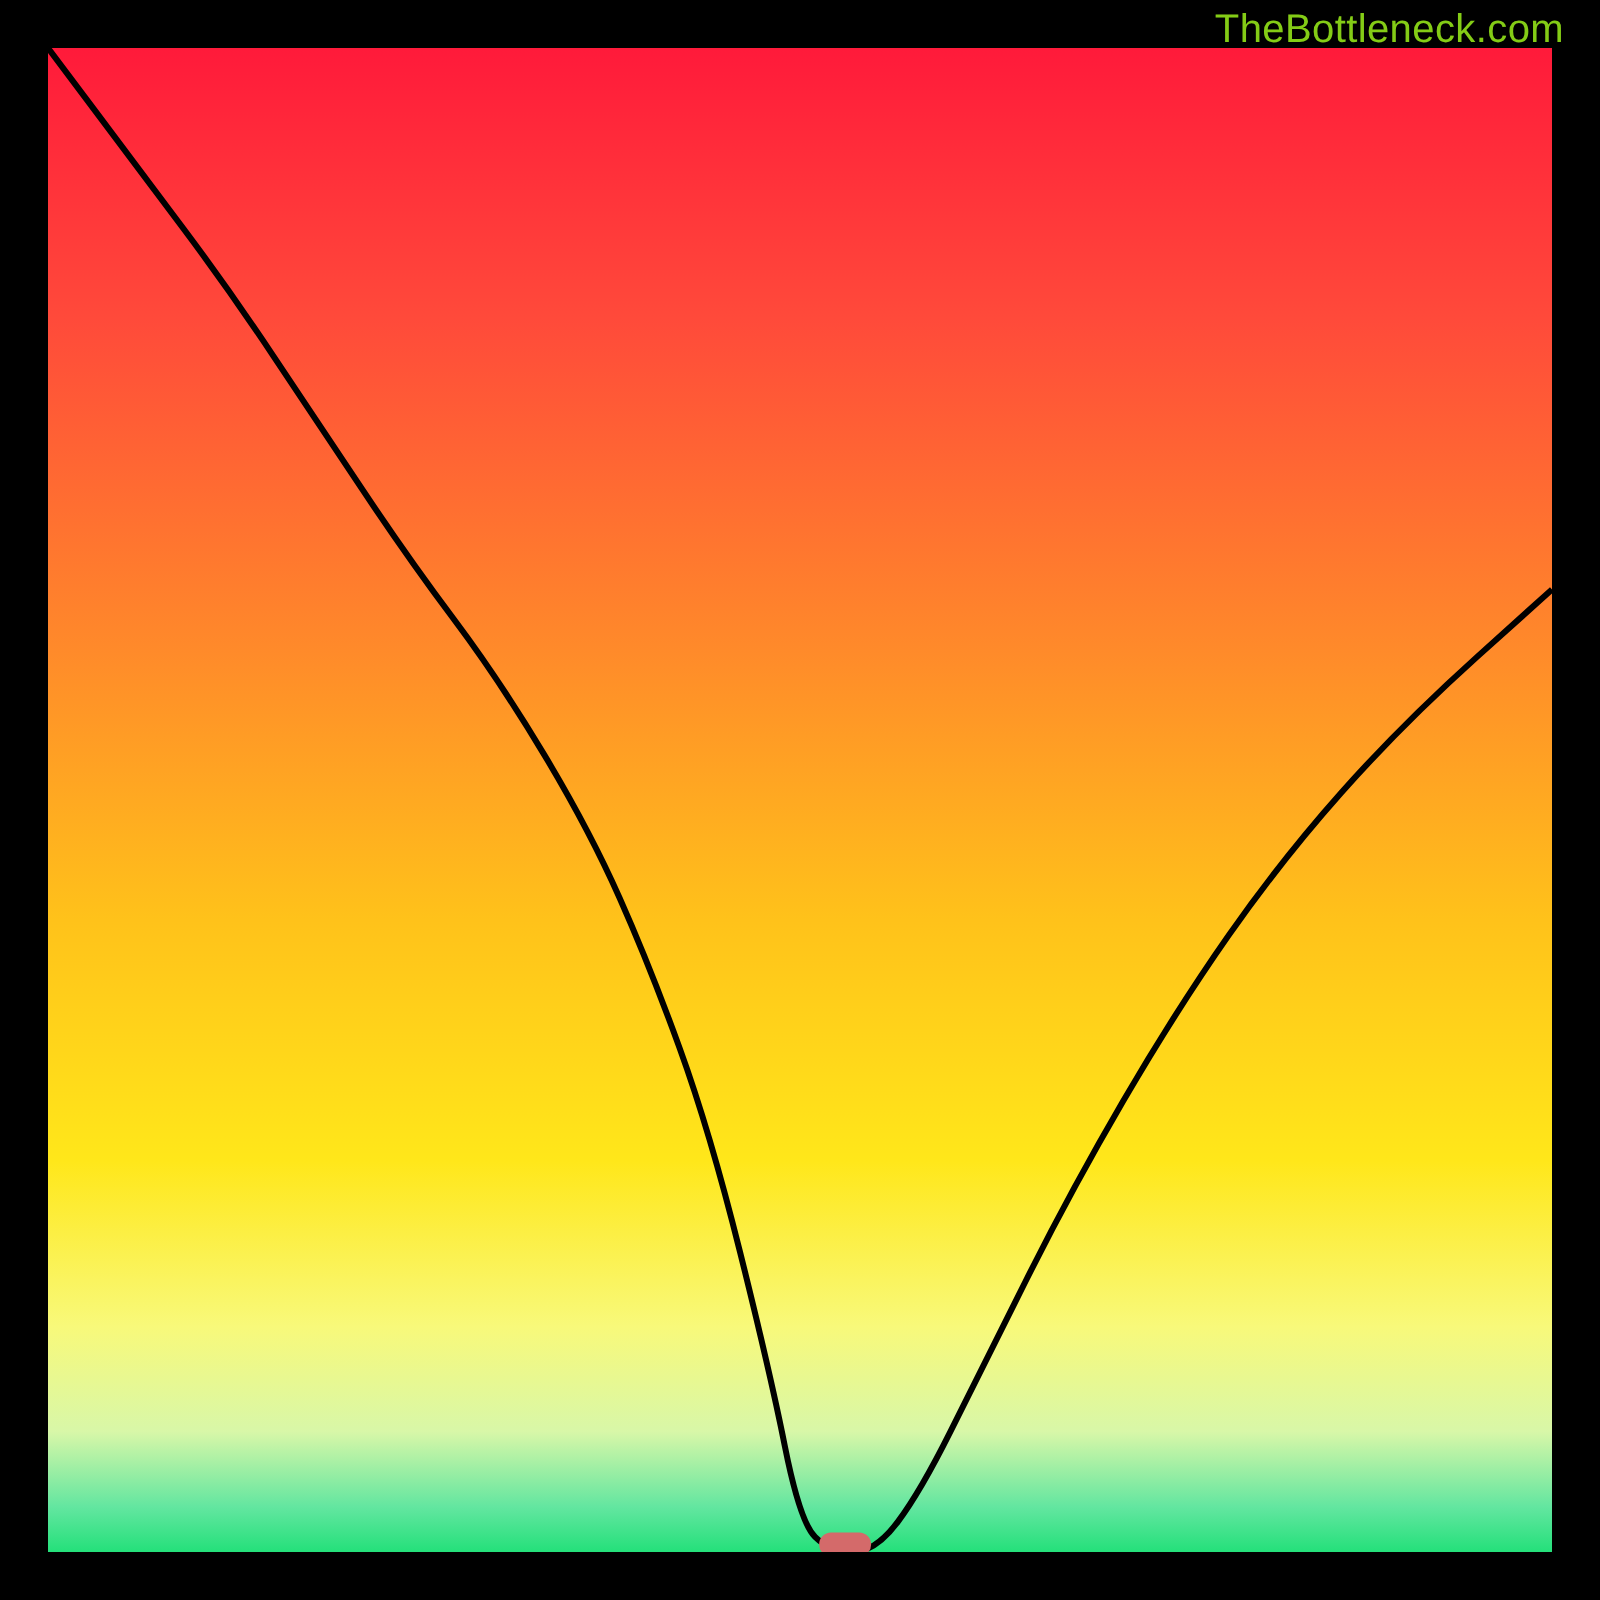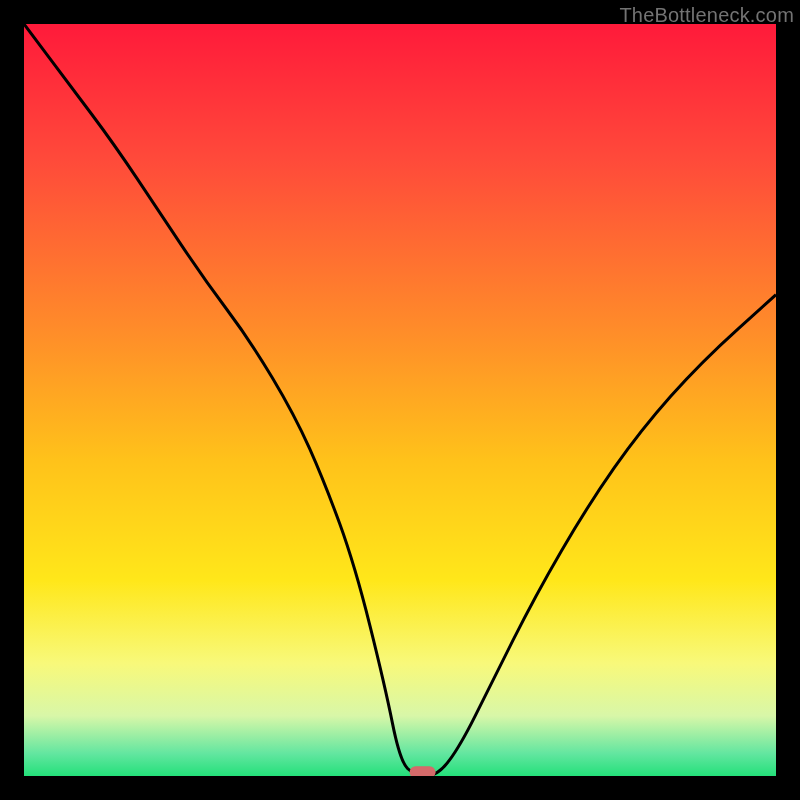--- a/index.html
+++ b/index.html
@@ -13,22 +13,22 @@
   }
   .frame {
     position: relative;
     width: 800px;
     height: 800px;
     background: #000;
   }
   .watermark {
     position: absolute;
     top: 4px;
-    right: 6px;
-    color: #737373;
+    right: 18px;
+    color: #84cc16;
     font-size: 20px;
     font-weight: 500;
     letter-spacing: 0.2px;
     z-index: 10;
   }
   .plot {
     position: absolute;
     left: 24px;
     top: 24px;
     width: 752px;

